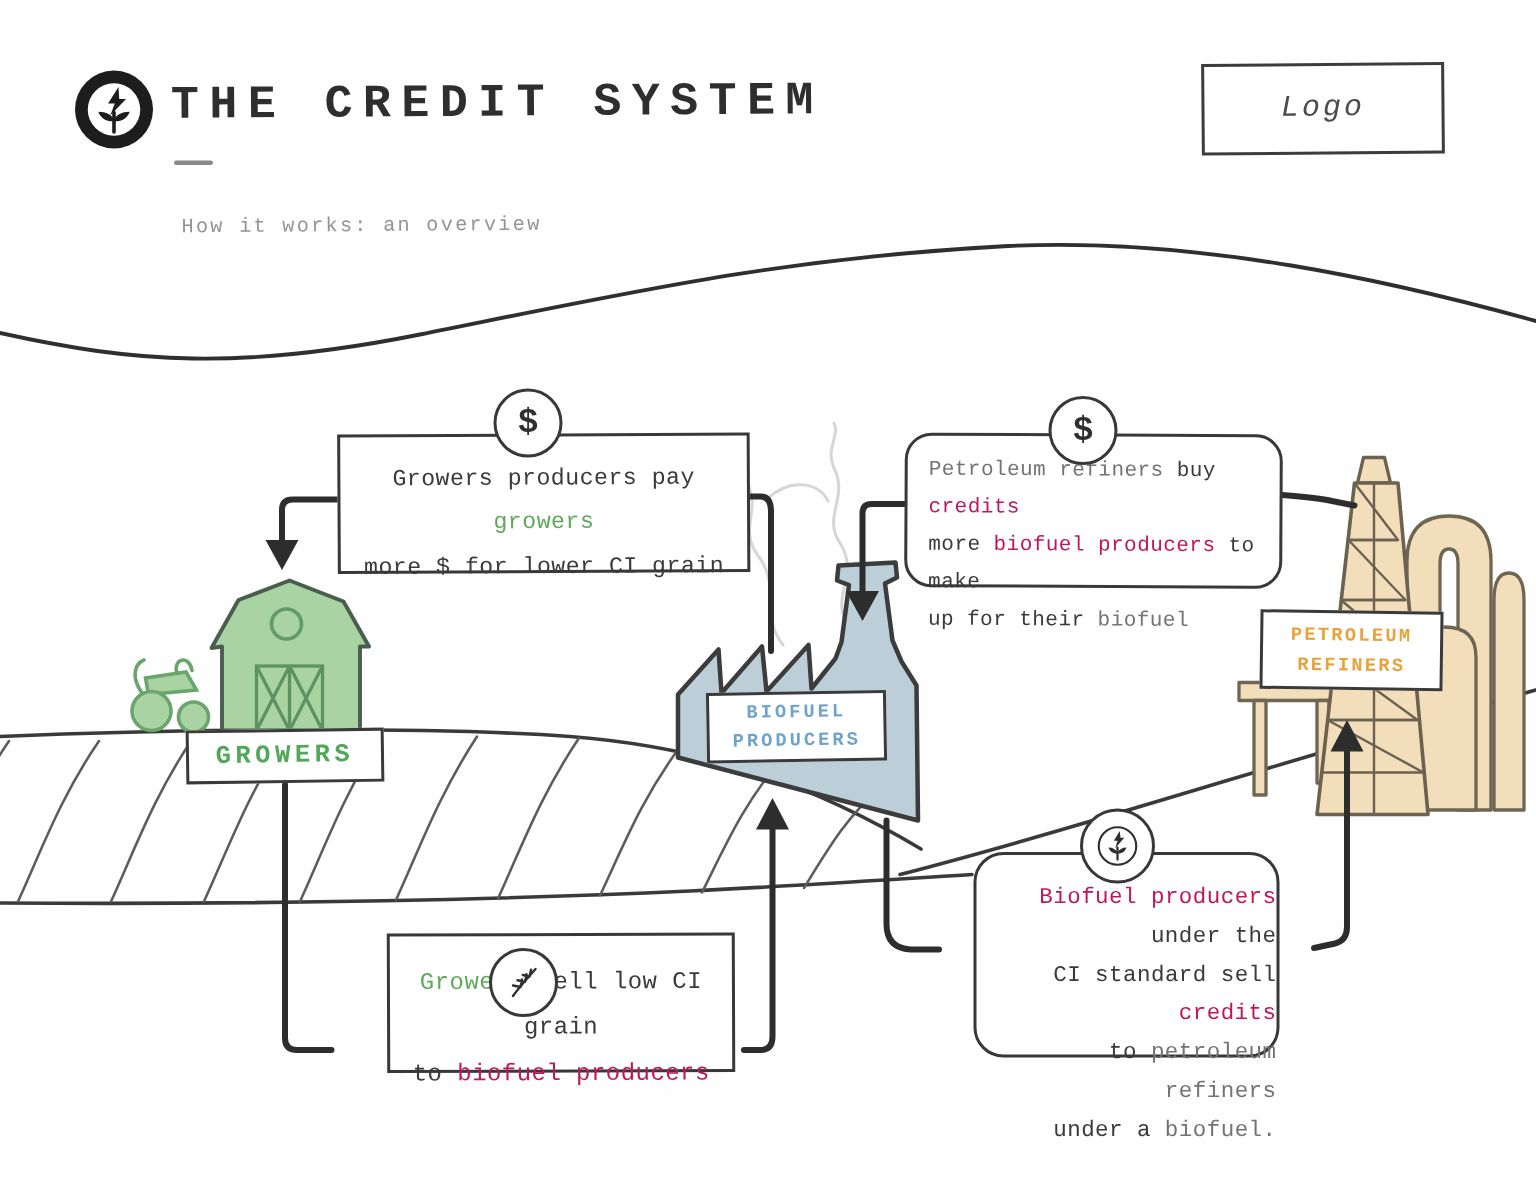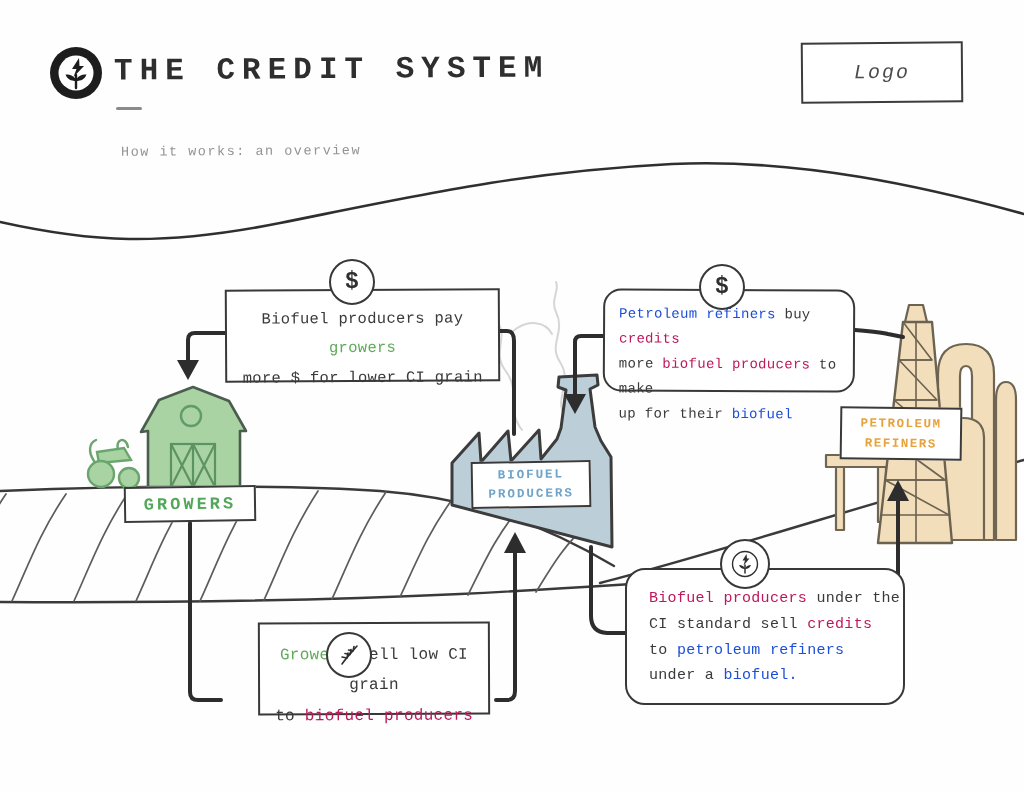--- a/index.html
+++ b/index.html
@@ -31,29 +31,29 @@
   
   .callout{
     background:#ffffff;border:2.5px solid #383838;box-sizing:border-box;
     text-align:center;
   }
   .callout .txt{font-size:15.5px;line-height:1.9;letter-spacing:0.3px;}
   .rounded{border-radius:18px;}
   .ink{color:#3a3a3a;}
   .green{color:#5faa5a;}
   .blue{color:#be185d;}
-  .orange{color:#1d4ed8;}
+  .orange{color:#737373;}
 
   #box-pay{left:225px;top:289px;width:275px;height:93px;transform:rotate(-0.3deg);}
   #box-pay .txt{padding-top:14px;}
   #box-buy{left:603px;top:289px;width:252px;height:103px;transform:rotate(0.3deg);text-align:left;}
   #box-buy .txt{font-size:14px;line-height:1.78;padding:11px 0 0 14px;}
   #box-grain{left:222px;top:622px;width:232px;height:93px;transform:rotate(-0.2deg);margin-left:36px;}
   #box-grain .txt{padding-top:16px;font-size:16px;}
-  #box-credits{left:625px;top:568px;width:280px;height:137px;border-radius:20px;text-align:left;}
+  #box-credits{left:649px;top:568px;width:204px;height:137px;border-radius:20px;text-align:right;}
   #box-credits .txt{font-size:15px;line-height:1.72;padding:16px 0 0 22px;}
 
   .badge{
     background:#fff;border:2.5px solid #383838;border-radius:50%;
     display:flex;align-items:center;justify-content:center;box-sizing:border-box;
   }
   .badge .dollar{font-size:23px;font-weight:600;color:#2f2f2f;}
   #badge-pay{left:329px;top:259px;width:46px;height:46px;}
   #badge-buy{left:699px;top:264px;width:46px;height:46px;}
   #badge-grain{left:326px;top:632px;width:46px;height:46px;}
@@ -184,21 +184,21 @@
   </div>
   <div id="sign-biofuel" class="abs sign">
     <span><span>BIOFUEL</span><br><span>PRODUCERS</span></span>
   </div>
   <div id="sign-refiners" class="abs sign">
     <span><span>PETROLEUM</span><br><span>REFINERS</span></span>
   </div>
 
   <div id="box-pay" class="abs callout">
     <div class="txt">
-      <span class="ink">Biofuel producers pay </span><span class="green">growers</span><br>
+      <span class="ink">Growers producers pay </span><span class="green">growers</span><br>
       <span class="ink">more $ for lower CI grain</span>
     </div>
   </div>
   <div id="badge-pay" class="abs badge">
     <span class="dollar">$</span>
   </div>
 
   <div id="box-buy" class="abs callout rounded">
     <div class="txt">
       <span class="orange">Petroleum refiners</span><span class="ink"> buy </span><span class="blue">credits</span><br>

